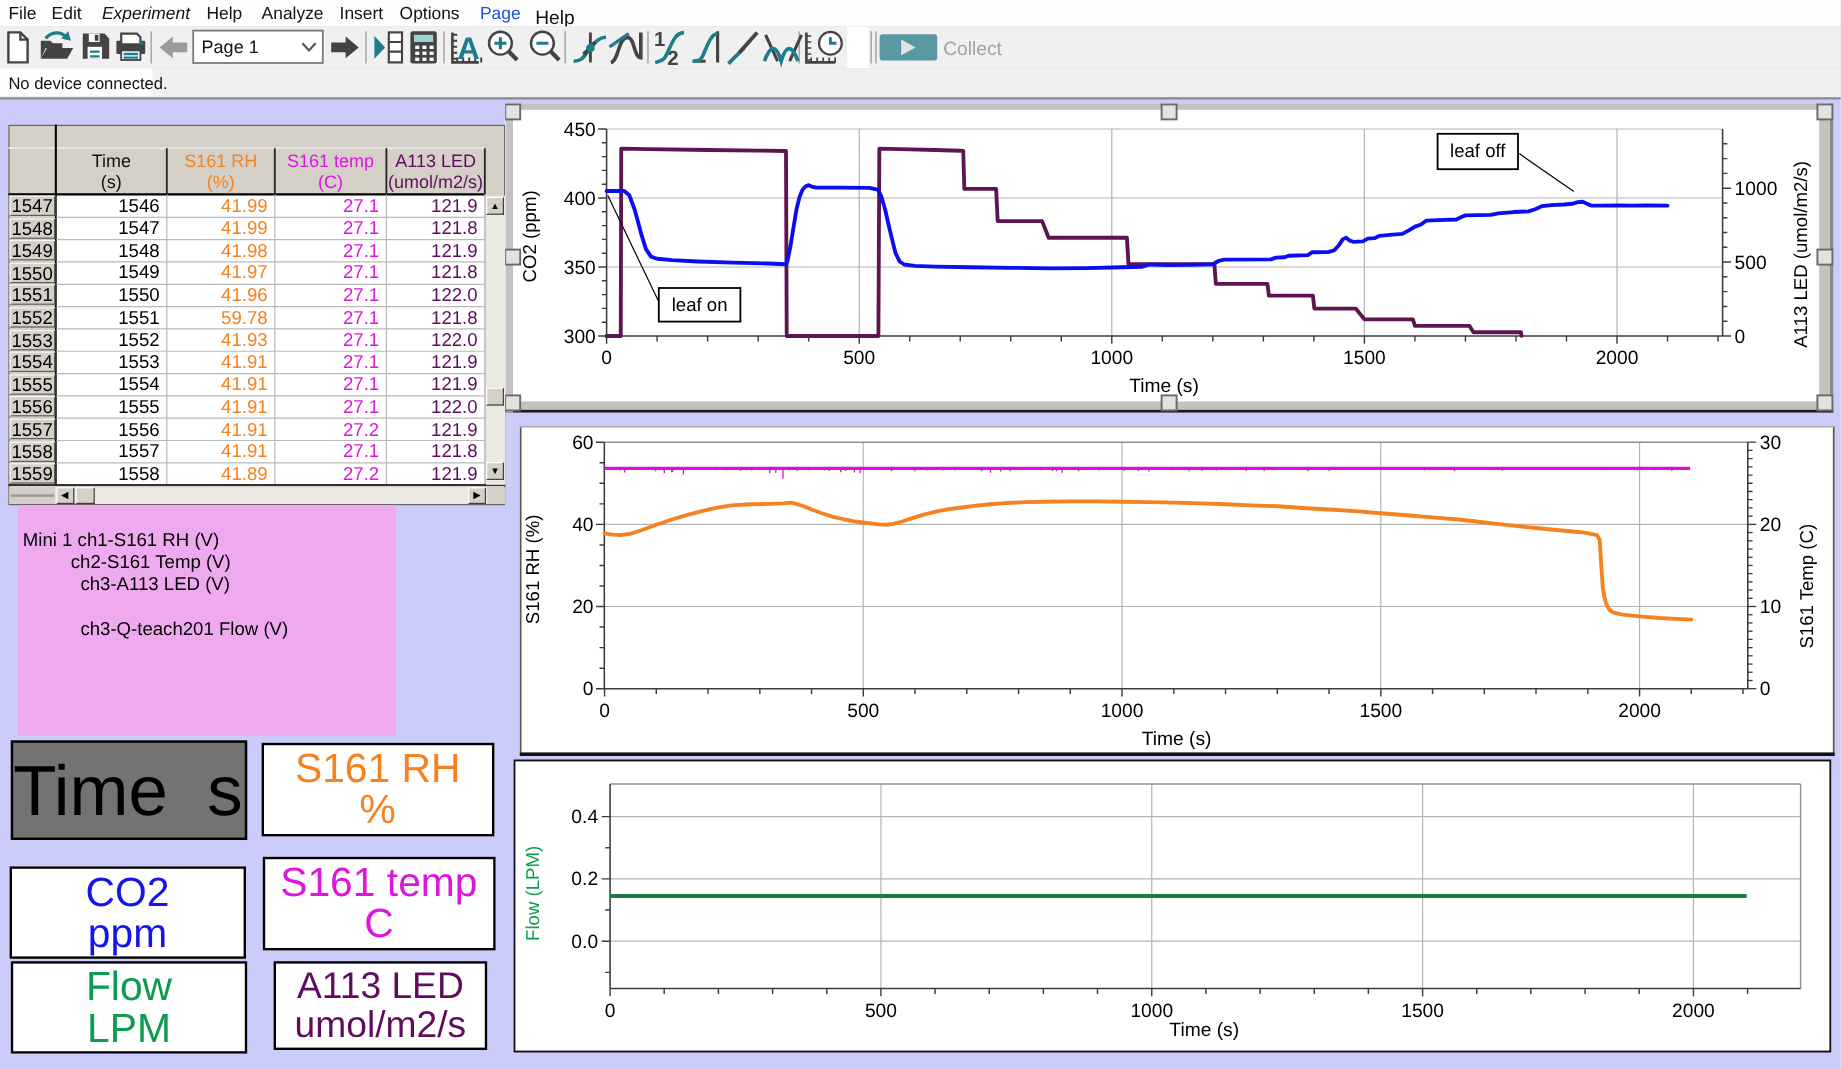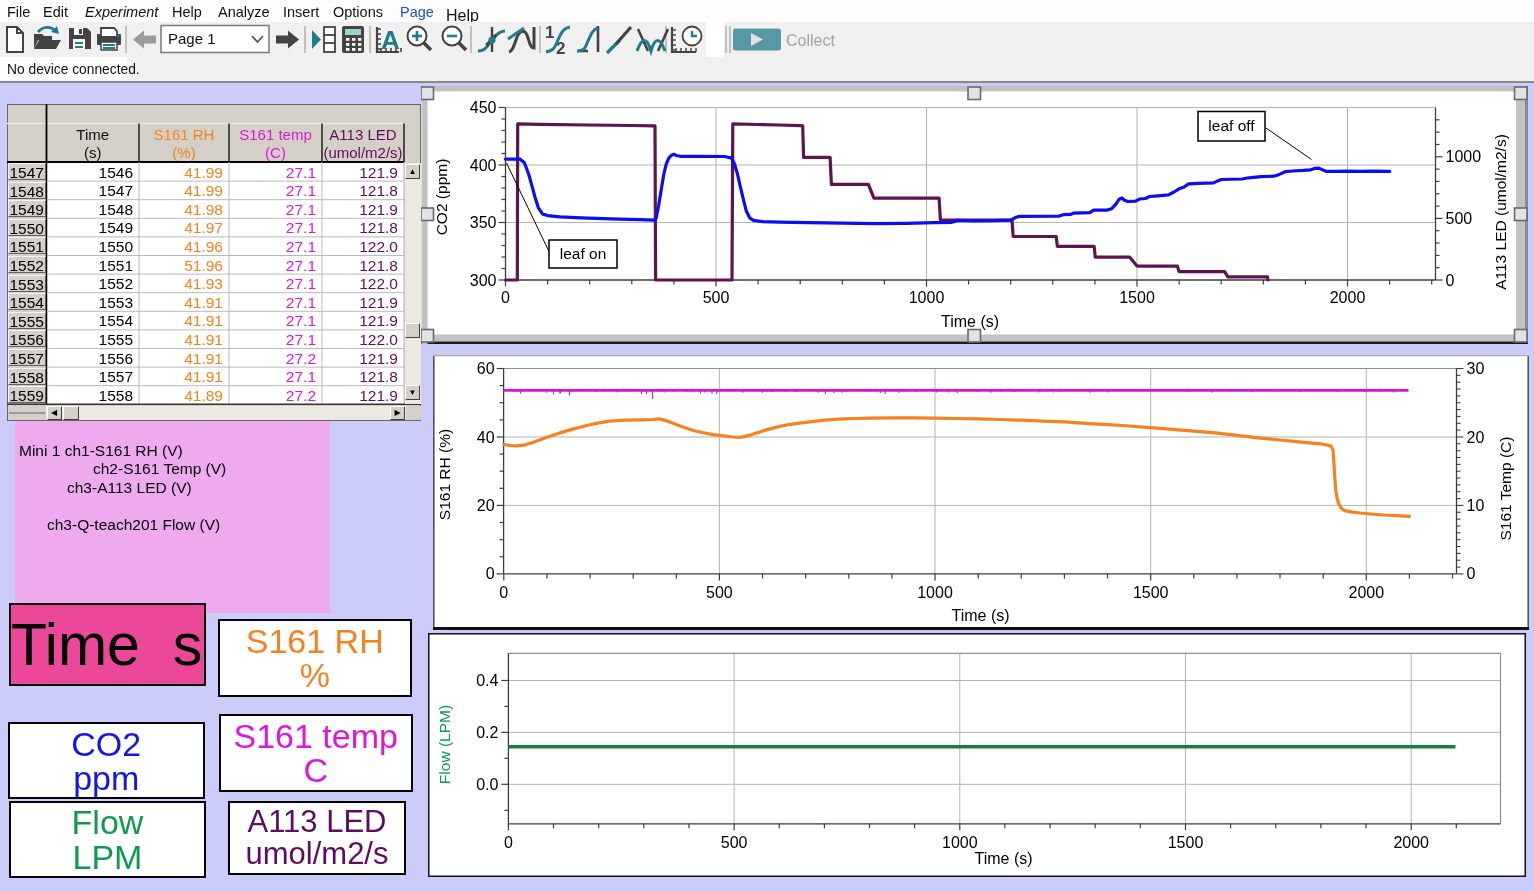--- a/index.html
+++ b/index.html
@@ -173,21 +173,21 @@
 <div class="abs" style="left:140px;top:219.3px;width:83px;height:18.6px;overflow:hidden;text-align:right;font-size:15.5px;color:#f5821f;">41.97</div>
 <div class="abs" style="left:230px;top:219.3px;width:86px;height:18.6px;overflow:hidden;text-align:right;font-size:15.5px;color:#dd16dd;">27.1</div>
 <div class="abs" style="left:323px;top:219.3px;width:75px;height:18.6px;overflow:hidden;text-align:right;font-size:15.5px;color:#5e0d5e;">121.8</div>
 <div class="abs" style="left:8px;top:237.4px;width:37.5px;height:17.1px;overflow:hidden;background:#d4d0c8;border-top:1px solid #f5f4f1;border-left:1px solid #f5f4f1;border-right:1.5px solid #5e5e5e;border-bottom:1.5px solid #5e5e5e;font-size:15.5px;text-align:center;line-height:17px;color:#000;">1551</div>
 <div class="abs" style="left:47px;top:237.9px;width:86px;height:18.6px;overflow:hidden;text-align:right;font-size:15.5px;color:#000;">1550</div>
 <div class="abs" style="left:140px;top:237.9px;width:83px;height:18.6px;overflow:hidden;text-align:right;font-size:15.5px;color:#f5821f;">41.96</div>
 <div class="abs" style="left:230px;top:237.9px;width:86px;height:18.6px;overflow:hidden;text-align:right;font-size:15.5px;color:#dd16dd;">27.1</div>
 <div class="abs" style="left:323px;top:237.9px;width:75px;height:18.6px;overflow:hidden;text-align:right;font-size:15.5px;color:#5e0d5e;">122.0</div>
 <div class="abs" style="left:8px;top:256.0px;width:37.5px;height:17.1px;overflow:hidden;background:#d4d0c8;border-top:1px solid #f5f4f1;border-left:1px solid #f5f4f1;border-right:1.5px solid #5e5e5e;border-bottom:1.5px solid #5e5e5e;font-size:15.5px;text-align:center;line-height:17px;color:#000;">1552</div>
 <div class="abs" style="left:47px;top:256.5px;width:86px;height:18.6px;overflow:hidden;text-align:right;font-size:15.5px;color:#000;">1551</div>
-<div class="abs" style="left:140px;top:256.5px;width:83px;height:18.6px;overflow:hidden;text-align:right;font-size:15.5px;color:#f5821f;">51.96</div>
+<div class="abs" style="left:140px;top:256.5px;width:83px;height:18.6px;overflow:hidden;text-align:right;font-size:15.5px;color:#f5821f;">59.78</div>
 <div class="abs" style="left:230px;top:256.5px;width:86px;height:18.6px;overflow:hidden;text-align:right;font-size:15.5px;color:#dd16dd;">27.1</div>
 <div class="abs" style="left:323px;top:256.5px;width:75px;height:18.6px;overflow:hidden;text-align:right;font-size:15.5px;color:#5e0d5e;">121.8</div>
 <div class="abs" style="left:8px;top:274.6px;width:37.5px;height:17.1px;overflow:hidden;background:#d4d0c8;border-top:1px solid #f5f4f1;border-left:1px solid #f5f4f1;border-right:1.5px solid #5e5e5e;border-bottom:1.5px solid #5e5e5e;font-size:15.5px;text-align:center;line-height:17px;color:#000;">1553</div>
 <div class="abs" style="left:47px;top:275.1px;width:86px;height:18.6px;overflow:hidden;text-align:right;font-size:15.5px;color:#000;">1552</div>
 <div class="abs" style="left:140px;top:275.1px;width:83px;height:18.6px;overflow:hidden;text-align:right;font-size:15.5px;color:#f5821f;">41.93</div>
 <div class="abs" style="left:230px;top:275.1px;width:86px;height:18.6px;overflow:hidden;text-align:right;font-size:15.5px;color:#dd16dd;">27.1</div>
 <div class="abs" style="left:323px;top:275.1px;width:75px;height:18.6px;overflow:hidden;text-align:right;font-size:15.5px;color:#5e0d5e;">122.0</div>
 <div class="abs" style="left:8px;top:293.2px;width:37.5px;height:17.1px;overflow:hidden;background:#d4d0c8;border-top:1px solid #f5f4f1;border-left:1px solid #f5f4f1;border-right:1.5px solid #5e5e5e;border-bottom:1.5px solid #5e5e5e;font-size:15.5px;text-align:center;line-height:17px;color:#000;">1554</div>
 <div class="abs" style="left:47px;top:293.7px;width:86px;height:18.6px;overflow:hidden;text-align:right;font-size:15.5px;color:#000;">1553</div>
 <div class="abs" style="left:140px;top:293.7px;width:83px;height:18.6px;overflow:hidden;text-align:right;font-size:15.5px;color:#f5821f;">41.91</div>
@@ -225,26 +225,26 @@
 <div class="abs" style="left:8px;top:405.5px;width:412px;height:14.5px;background:#ece9e2;"></div>
 <div class="abs" style="left:8px;top:405.5px;width:38px;height:14.5px;background:#d4d0c8;"></div>
 <div class="abs" style="left:9px;top:412px;width:36px;height:2px;background:#9a9a9a;"></div>
 <div class="abs" style="left:46.5px;top:405.5px;width:15px;height:14px;background:#d4d0c8;border-top:1px solid #fff;border-left:1px solid #fff;border-right:1.5px solid #404040;border-bottom:1.5px solid #404040;display:flex;align-items:center;justify-content:center;font-size:8px;color:#000;">◀</div>
 <div class="abs" style="left:63px;top:405.5px;width:15.5px;height:14px;background:#d4d0c8;border-top:1px solid #fff;border-left:1px solid #fff;border-right:1.5px solid #404040;border-bottom:1.5px solid #404040;display:flex;align-items:center;justify-content:center;font-size:8px;color:#000;"></div>
 <div class="abs" style="left:390px;top:405.5px;width:15px;height:14px;background:#d4d0c8;border-top:1px solid #fff;border-left:1px solid #fff;border-right:1.5px solid #404040;border-bottom:1.5px solid #404040;display:flex;align-items:center;justify-content:center;font-size:8px;color:#000;">▶</div>
 <div class="abs" style="left:405.5px;top:405.5px;width:15px;height:14.5px;background:#d4d0c8;"></div>
 <div class="abs" style="left:15px;top:421px;width:315px;height:192px;background:#efaaef;"></div>
 <div class="abs" style="left:15px;top:442px;width:315px;font-size:15.5px;line-height:18.4px;color:#000;">
       <div style="padding-left:4px">Mini 1 ch1-S161 RH (V)</div>
-      <div style="padding-left:78px">ch2-S161 Temp (V)</div>
+      <div style="padding-left:44px">ch2-S161 Temp (V)</div>
       <div style="padding-left:52px">ch3-A113 LED (V)</div>
       <div style="height:18.4px"></div>
-      <div style="padding-left:32px">ch3-Q-teach201 Flow (V)</div>
+      <div style="padding-left:52px">ch3-Q-teach201 Flow (V)</div>
     </div>
-<div class="abs" style="left:9px;top:603px;width:197px;height:83px;background:#ec4899;border:2.5px solid #000;overflow:hidden;">
+<div class="abs" style="left:9px;top:617px;width:197px;height:83px;background:#737373;border:2.5px solid #000;overflow:hidden;">
       <div style="position:absolute;left:0px;top:6px;font-size:59px;color:#000;white-space:pre;">Time  s</div>
     </div>
 <div class="abs" style="left:217.5px;top:618.5px;width:194.5px;height:78px;background:#fff;border:2px solid #000;color:#f5821f;font-size:34px;line-height:34px;text-align:center;display:flex;align-items:center;justify-content:center;">
       <div>S161 RH<br>%</div>
     </div>
 <div class="abs" style="left:8px;top:722px;width:196.5px;height:77px;background:#fff;border:2px solid #000;color:#1515e8;font-size:34px;line-height:34px;text-align:center;display:flex;align-items:center;justify-content:center;">
       <div>CO2<br>ppm</div>
     </div>
 <div class="abs" style="left:218.5px;top:713.5px;width:194.5px;height:78px;background:#fff;border:2px solid #000;color:#dd16dd;font-size:34px;line-height:34px;text-align:center;display:flex;align-items:center;justify-content:center;">
       <div>S161 temp<br>C</div>

